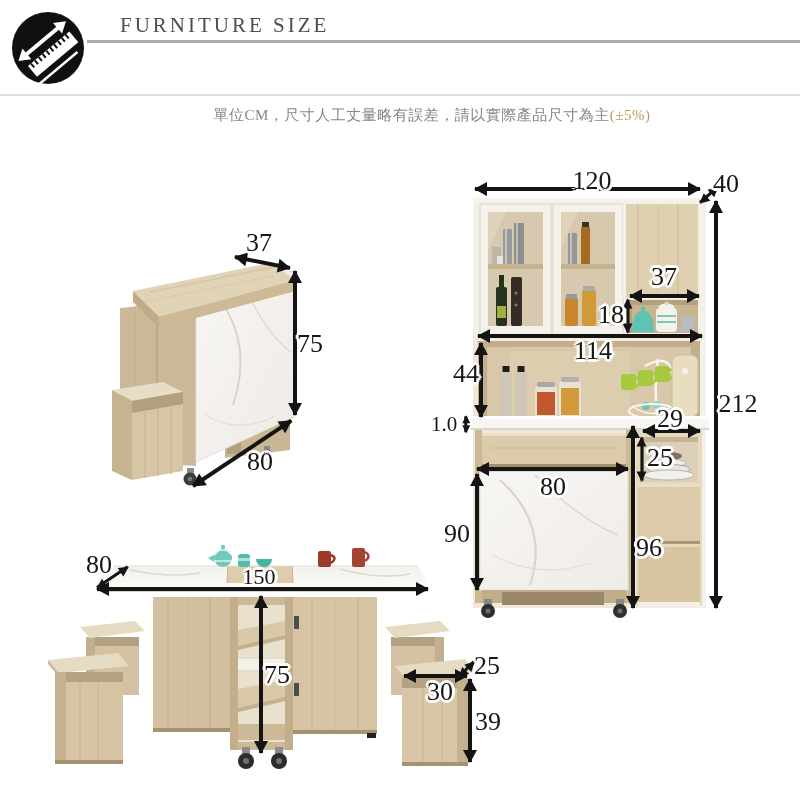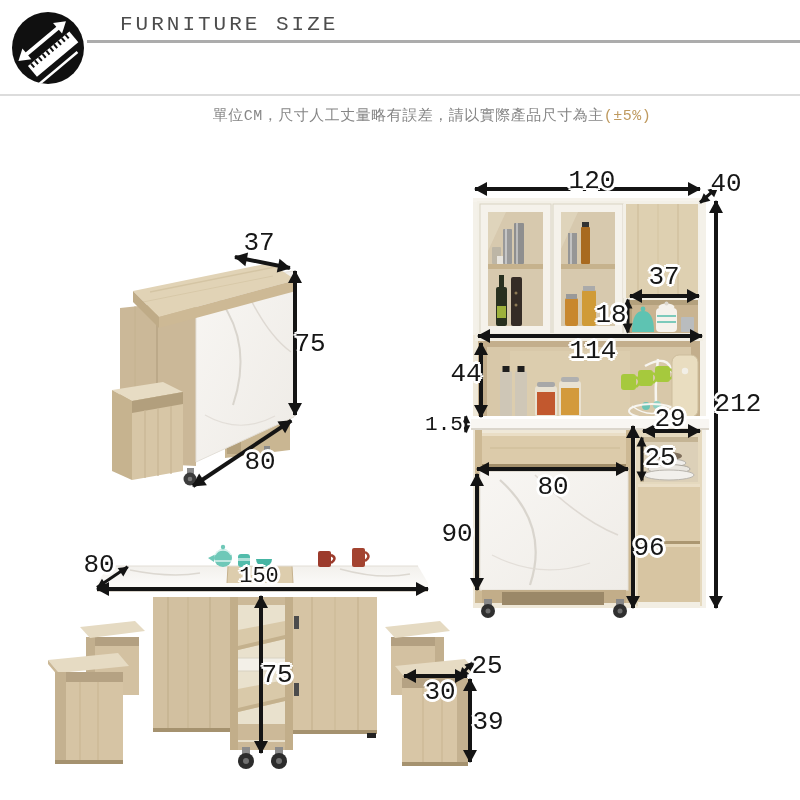--- a/index.html
+++ b/index.html
@@ -1,17 +1,17 @@
 <!DOCTYPE html>
 <html><head>
 <meta charset="utf-8">
 <style>
   html,body{margin:0;padding:0;background:#ffffff;}
   .page{position:relative;width:800px;height:800px;background:#fff;overflow:hidden;
-        font-family:Liberation Mono, monospace;}
+        font-family:Liberation Serif, serif;}
   
   .badge{position:absolute;left:12px;top:12px;}
   .brand{position:absolute;left:120px;top:13px;font-size:21px;letter-spacing:3px;
          color:#4d4d4d;font-weight:400;}
   .brand-rule{position:absolute;left:87px;top:40px;right:0;height:3px;background:#acacac;}
   .title{position:absolute;left:172px;top:47px;margin:0;font-size:34px;font-weight:400;
          letter-spacing:6px;color:#4d4d4d;}
   .divider{position:absolute;left:0;top:94px;width:800px;height:2px;background:#dcdcdc;}
   .note{position:absolute;left:0;top:106px;width:800px;margin:0;text-align:center;
         font-size:15px;color:#868686;letter-spacing:.5px;padding-left:32px;}
@@ -388,21 +388,21 @@
     <span class="dim" style="left:310px;top:344px">75</span>
     <span class="dim" style="left:260px;top:462px">80</span>
 
     <span class="dim" style="left:592px;top:181px">120</span>
     <span class="dim" style="left:726px;top:184px">40</span>
     <span class="dim" style="left:738px;top:404px">212</span>
     <span class="dim" style="left:664px;top:277px">37</span>
     <span class="dim" style="left:611px;top:315px">18</span>
     <span class="dim" style="left:593px;top:351px">114</span>
     <span class="dim" style="left:466px;top:374px">44</span>
-    <span class="dim sm" style="left:444px;top:424px">1.5</span>
+    <span class="dim sm" style="left:444px;top:424px">1.0</span>
     <span class="dim" style="left:553px;top:487px">80</span>
     <span class="dim" style="left:457px;top:534px">90</span>
     <span class="dim" style="left:649px;top:548px">96</span>
     <span class="dim" style="left:670px;top:419px">29</span>
     <span class="dim" style="left:660px;top:458px">25</span>
 
     <span class="dim" style="left:99px;top:565px">80</span>
     <span class="dim lg" style="left:259px;top:577px">150</span>
     <span class="dim" style="left:277px;top:675px">75</span>
     <span class="dim" style="left:487px;top:666px">25</span>

